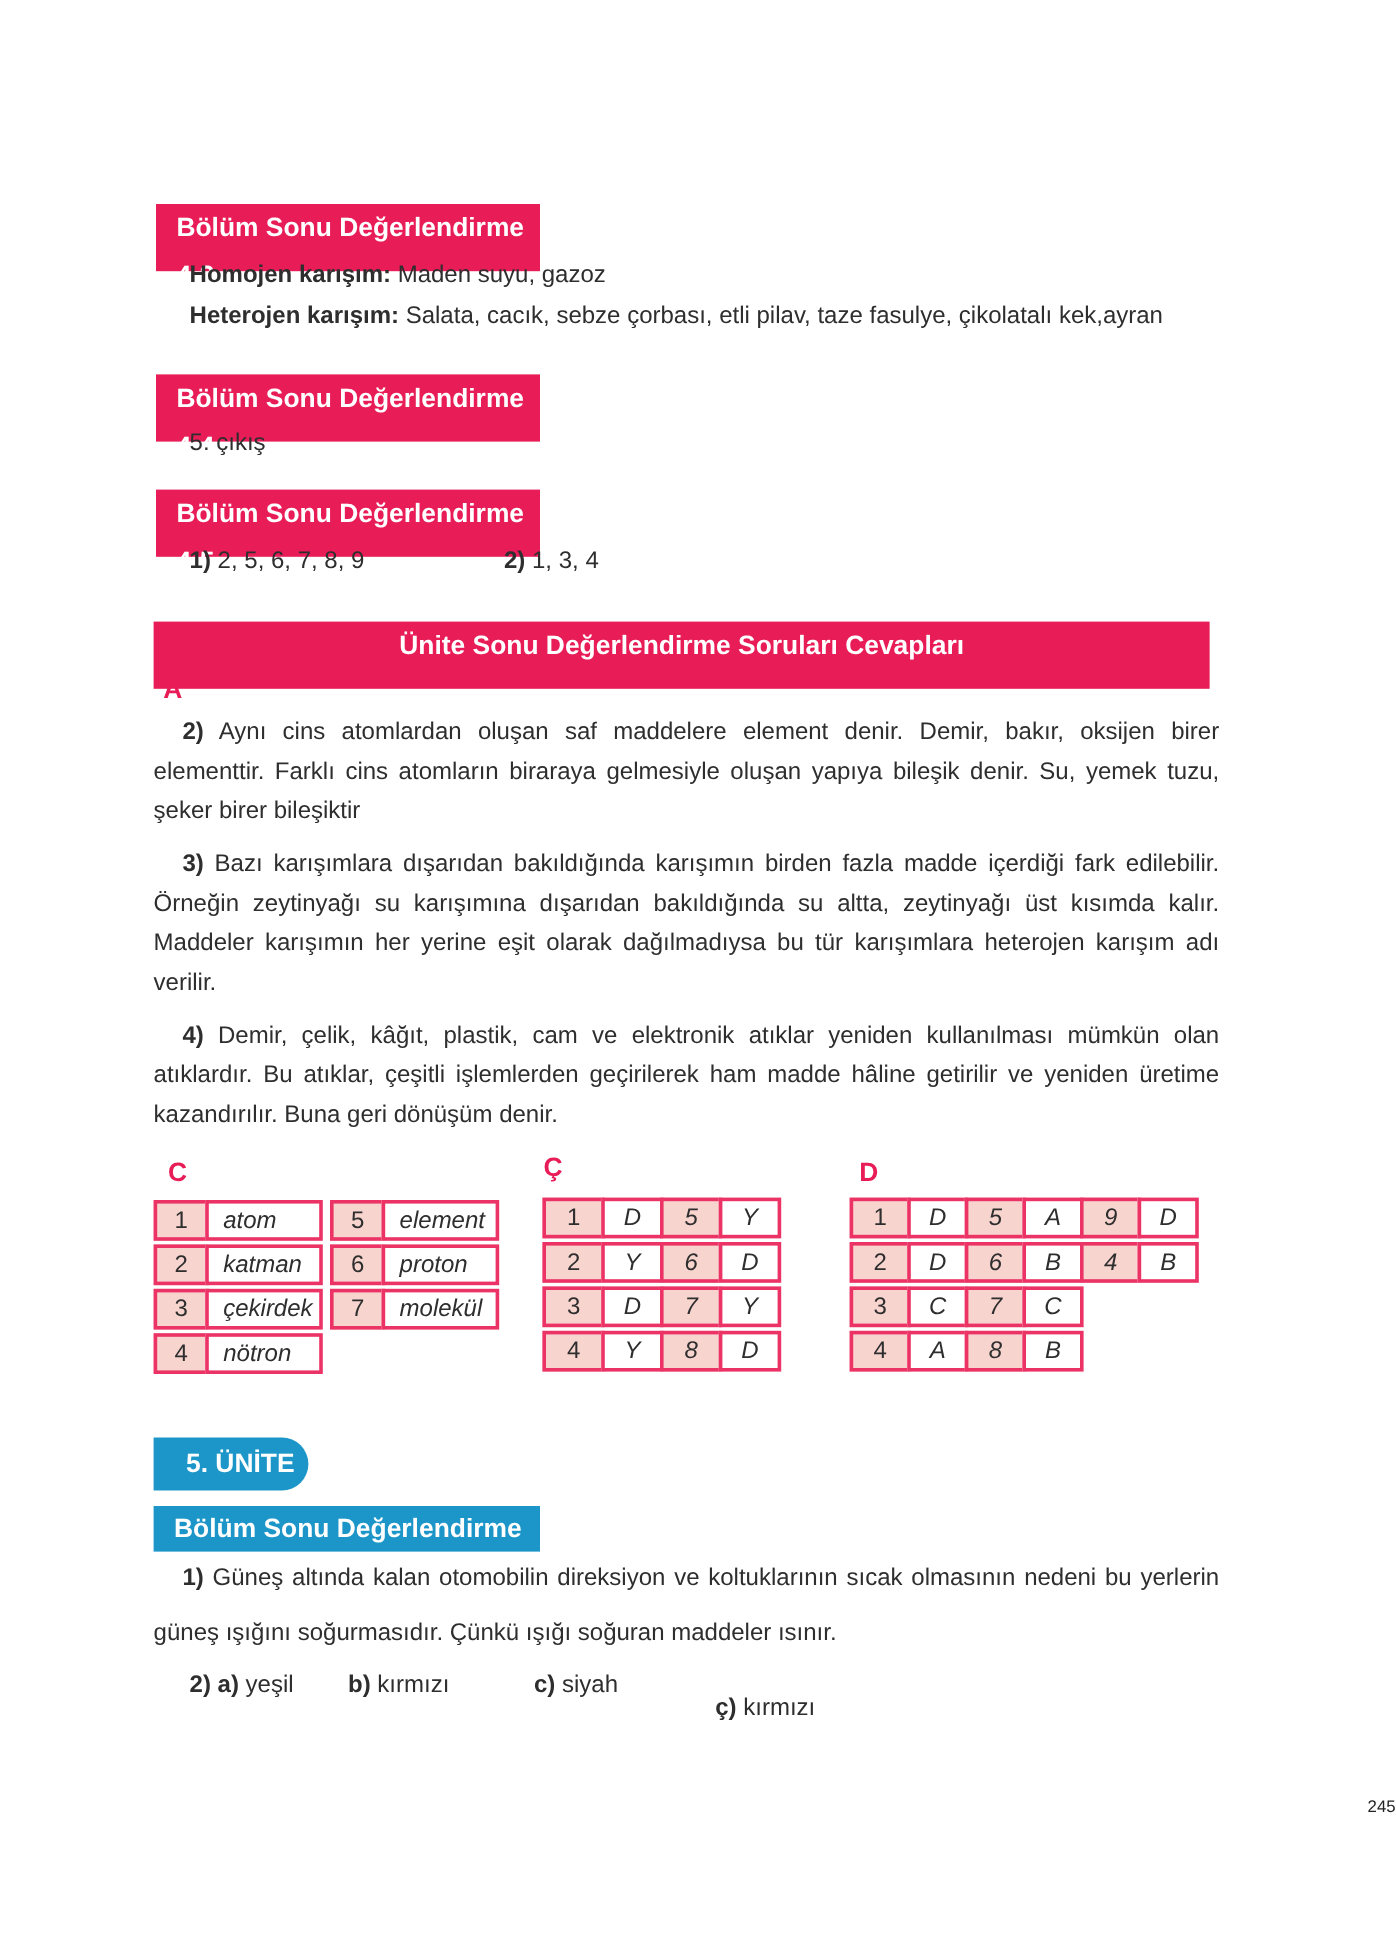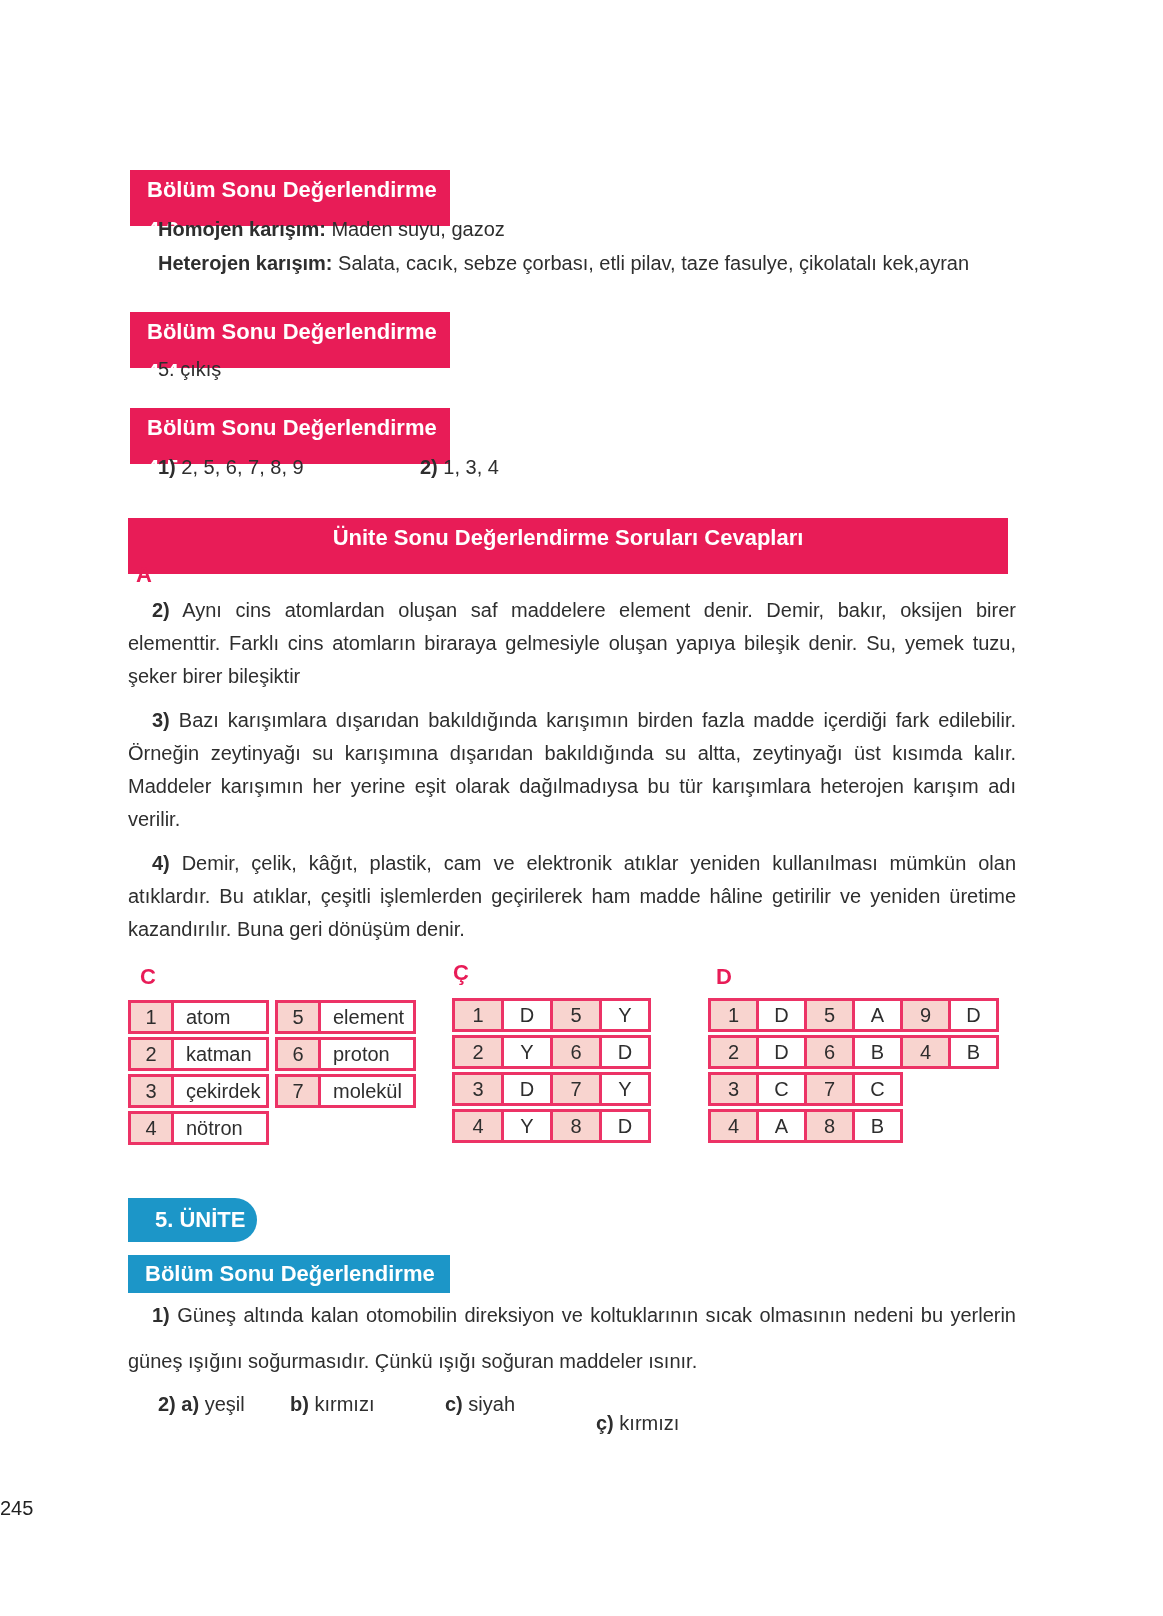--- a/index.html
+++ b/index.html
@@ -35,27 +35,27 @@
   }
   .paras2{position:absolute;left:128px;top:1292px;width:888px;}
   .paras2 p{margin:0;font-size:20px;line-height:46px;text-align:justify;text-indent:24px;}
   .tbl{position:absolute;}
   .trow{display:flex;margin-bottom:3px;}
   .cell{
     box-sizing:border-box;border:3px solid var(--tborder);height:34px;background:#fff;
     display:flex;align-items:center;justify-content:center;font-size:20px;color:var(--ink);
   }
   .cell.num{background:var(--tfill);}
-  .adj{margin-left:-3px;}
+  .adj{margin-left:-3px;font-style:italic;}
   .pairgap{margin-left:6px;}
   .c-num{width:46px;}
   .c-word{width:98px;justify-content:flex-start;padding-left:12px;}
   .ch-cell{width:52px;}
   .d-cell{width:51px;}
-  .pagenum{position:absolute;top:1497px;left:0;width:100%;text-align:left;font-size:20px;color:#222;}
+  .pagenum{position:absolute;top:1497px;left:0;width:100%;text-align:right;font-size:14px;color:#222;}
 </style>
 </head>
 <body>
 
 <div class="page">
 
   <div class="banner" style="left:130px;top:170px;width:320px;">Bölüm Sonu Değerlendirme 4-3</div>
 
   <div class="line" style="left:158px;top:252px;">
     <span class="b">Heterojen karışım:</span><span> Salata, cacık, sebze çorbası, etli pilav, taze fasulye, çikolatalı kek,ayran</span>

